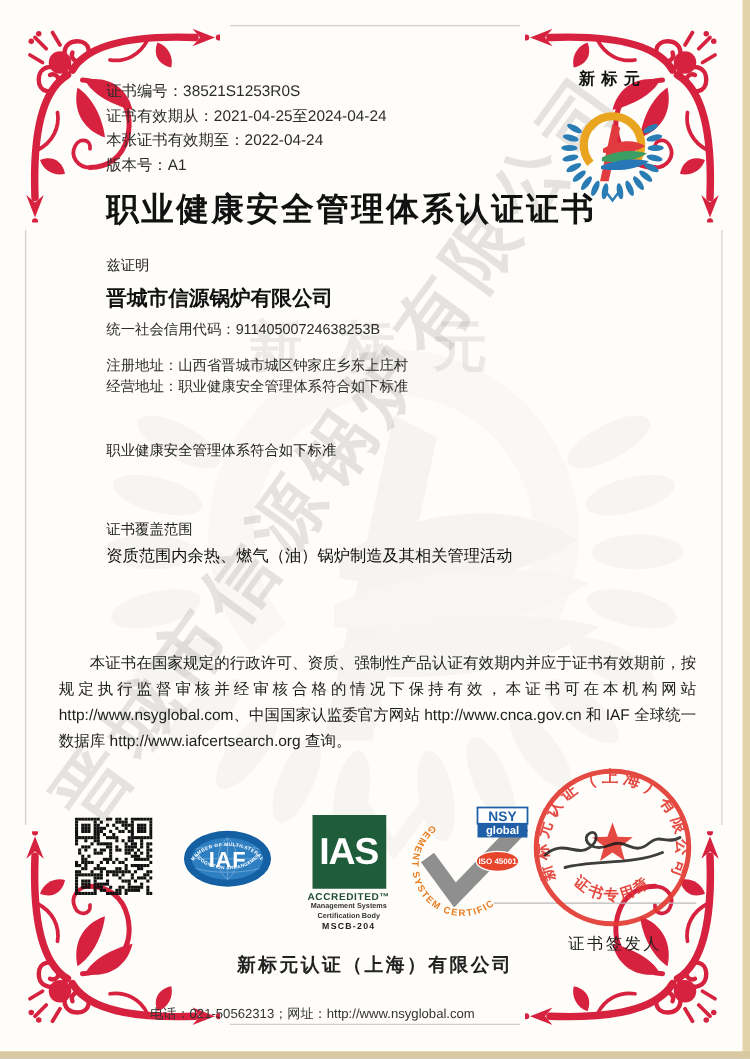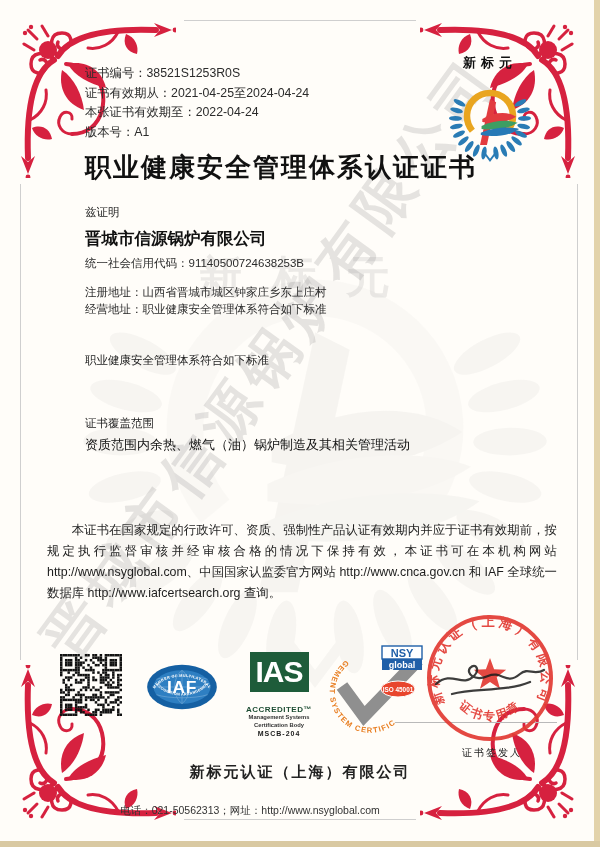--- a/index.html
+++ b/index.html
@@ -59,31 +59,31 @@
   .declaration{
     position:absolute;left:47px;top:520px;width:510px;
     font-size:12.4px;line-height:21px;color:#1d1d1d;
     text-align:justify;text-indent:2em;
   }
 
   
   .qr{position:absolute;left:60px;top:654px;width:62px;height:62px;}
   .iaf{position:absolute;left:140px;top:664px;width:84px;height:46px;}
   .ias{position:absolute;left:243px;top:652px;width:72px;text-align:center;}
-  .ias .ias-box{width:59px;height:40px;margin:0 auto;background:#1e5c3a;display:flex;align-items:center;justify-content:center;}
+  .ias .ias-box{width:59px;height:59px;margin:0 auto;background:#1e5c3a;display:flex;align-items:center;justify-content:center;}
   .ias .ias-box span{color:#fff;font-size:30px;font-weight:bold;letter-spacing:-1px;}
-  .ias .accredited{margin-top:13px;font-size:8px;font-weight:bold;color:#1e4d33;letter-spacing:0.5px;}
+  .ias .accredited{margin-top:2px;font-size:8px;font-weight:bold;color:#1e4d33;letter-spacing:0.5px;}
   .ias .sub{font-size:5.8px;color:#333;line-height:7.5px;font-weight:bold;}
   .ias .mscb{font-size:7px;color:#1a1a1a;font-weight:bold;letter-spacing:1px;margin-top:1px;}
   .nsy{position:absolute;left:322px;top:644px;width:114px;height:92px;}
 
   
   .signer-line{position:absolute;left:395px;top:722px;width:162px;height:1px;background:#b9b9b9;}
   .stamp{position:absolute;left:424px;top:612px;width:132px;height:132px;}
-  .signer-label{position:absolute;left:427px;top:746px;width:130px;text-align:center;font-size:10px;letter-spacing:2px;color:#222;}
+  .signer-label{position:absolute;left:427px;top:746px;width:130px;text-align:center;font-size:13px;letter-spacing:2px;color:#222;}
 
   
   .footer-company{position:absolute;left:0;top:763px;width:600px;text-align:center;font-size:15px;font-weight:bold;letter-spacing:2px;color:#222;}
   .footer-address{position:absolute;left:0;top:788px;width:600px;text-align:center;font-size:10.5px;color:#333;}
   .footer-contact{position:absolute;left:0;top:804px;width:500px;text-align:center;font-size:10.5px;color:#333;}
 </style>
 </head>
 <body>
 
 <svg width="0" height="0" style="position:absolute">

